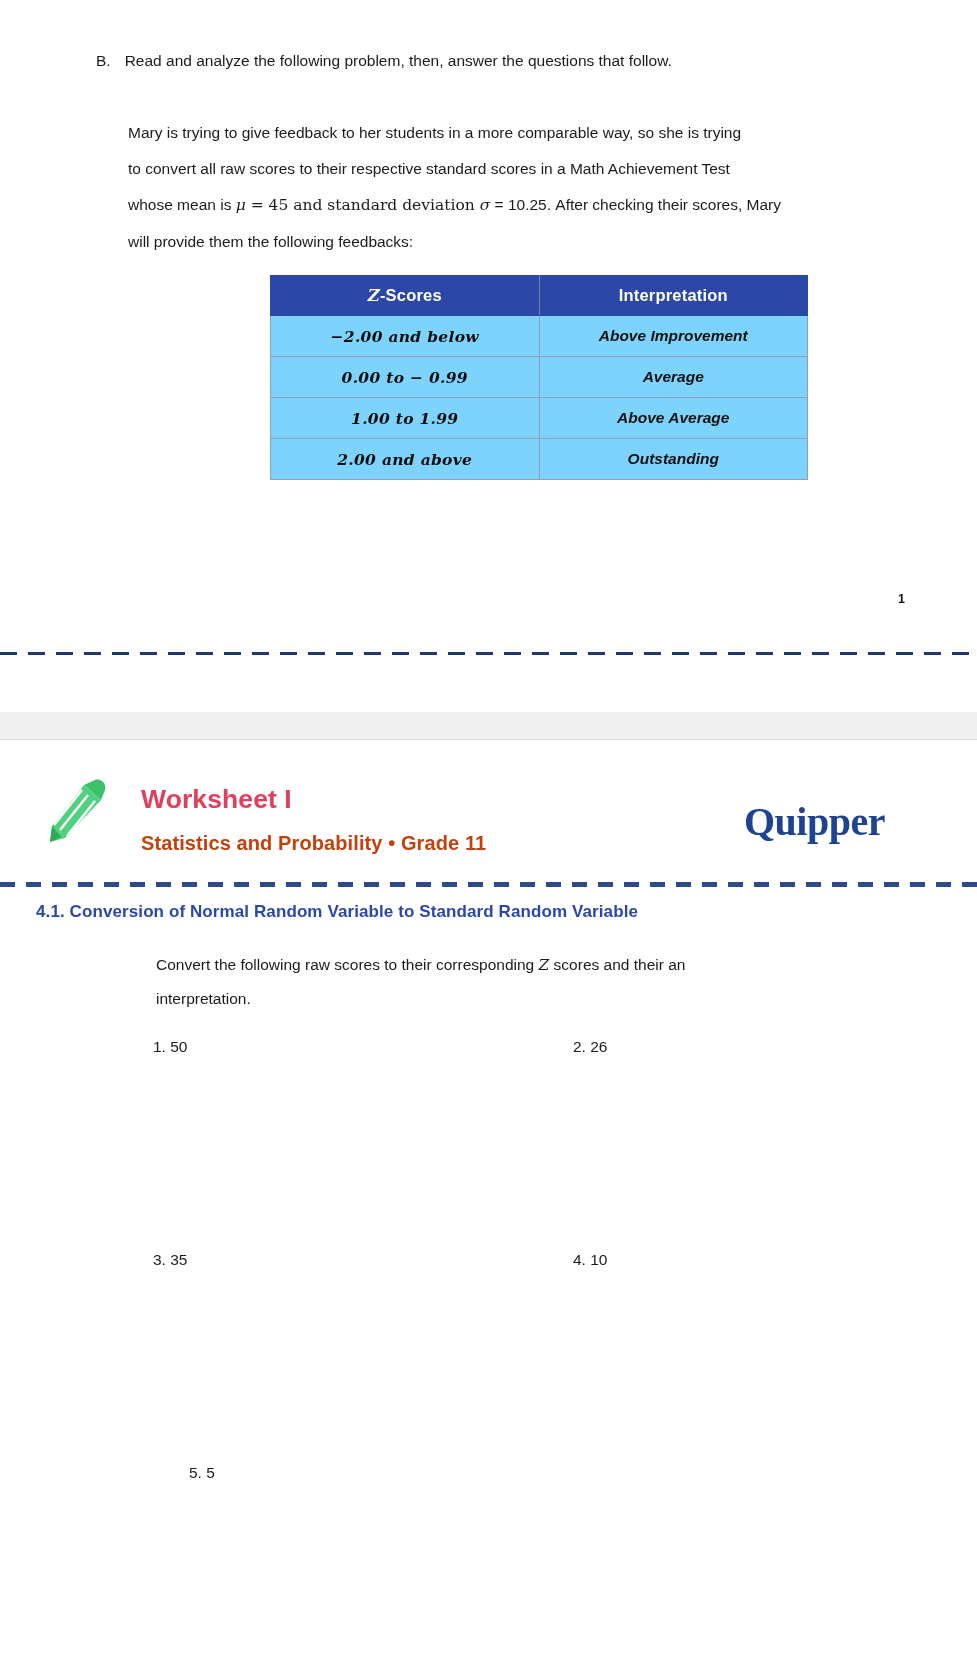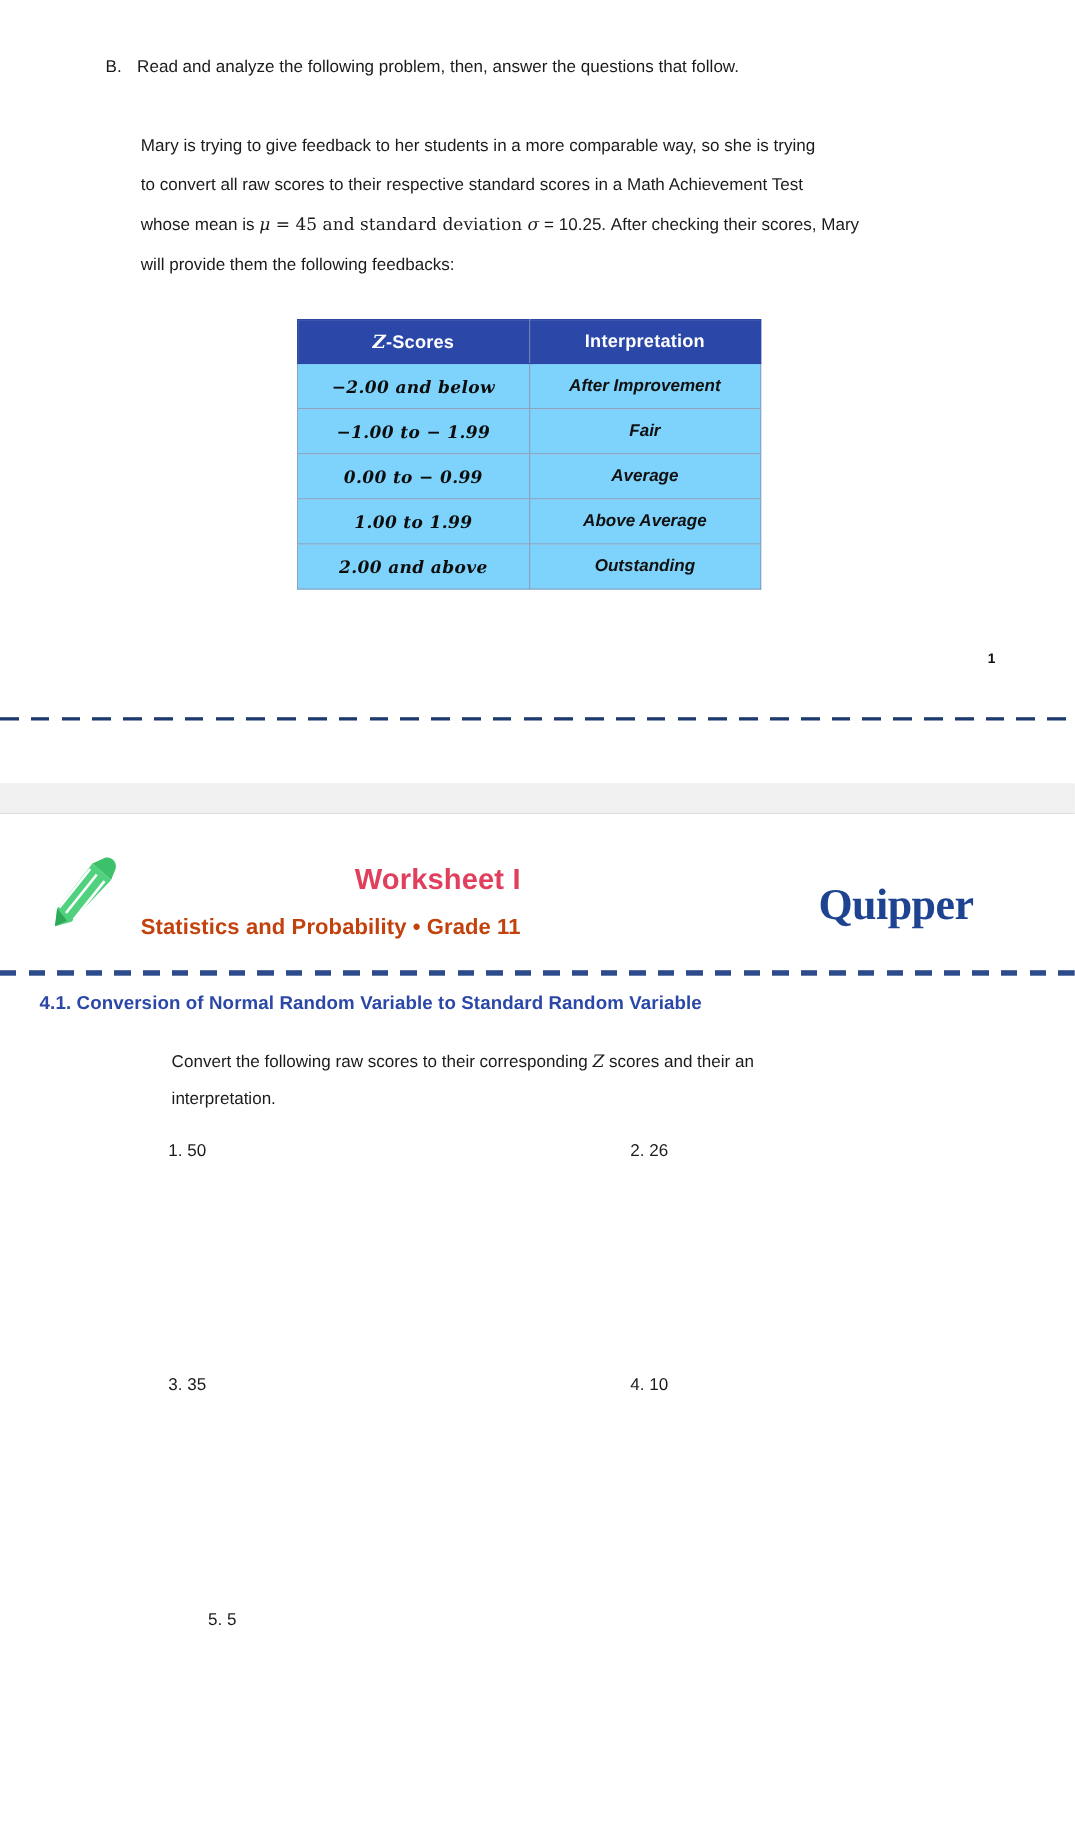--- a/index.html
+++ b/index.html
@@ -53,24 +53,24 @@
     font-size: 15.5px;
   }
   .problem .mathnum {
     font-family: "DejaVu Serif", serif;
     font-style: normal;
   }
 
   
   .ztable {
     position: absolute;
-    left: 270px; top: 290px;
+    left: 270px; top: 275px;
     border-collapse: collapse;
     table-layout: fixed;
-    width: 422px;
+    width: 538px;
     font-family: "DejaVu Serif", serif;
   }
   .ztable th, .ztable td {
     border: 1px solid #8ba0bd;
     text-align: center;
     vertical-align: middle;
   }
   .ztable thead th {
     background: #2b47a8;
     color: #ffffff;
@@ -146,22 +146,21 @@
     width: 977px;
     height: 929px;
     background: #ffffff;
   }
 
   .ws-header {
     position: absolute;
     left: 48px; top: 36px;
     display: flex;
     align-items: flex-start;
-    gap: 18px;
-    text-align: right;
+    gap: 31px;
   }
   .pencil-icon { width: 62px; height: 68px; flex: 0 0 62px; }
   .ws-titles { padding-top: 10px; }
   .ws-title {
     font-size: 26.5px;
     font-weight: bold;
     color: #e0405e;
     line-height: 1.05;
     letter-spacing: .1px;
   }
@@ -257,25 +256,21 @@
   <table class="ztable">
     <thead>
       <tr>
         <th class="zhead-z"><span class="z-ital">Z</span><span>-Scores</span></th>
         <th>Interpretation</th>
       </tr>
     </thead>
     <tbody>
       <tr>
         <td class="zcol">−2.00 and below</td>
-        <td class="icol">After Improvement</td>
-      </tr>
-      <tr>
-        <td class="zcol">−1.00 to − 1.99</td>
-        <td class="icol">Fair</td>
+        <td class="icol">Above Improvement</td>
       </tr>
       <tr>
         <td class="zcol">0.00 to − 0.99</td>
         <td class="icol">Average</td>
       </tr>
       <tr>
         <td class="zcol">1.00 to 1.99</td>
         <td class="icol">Above Average</td>
       </tr>
       <tr>

